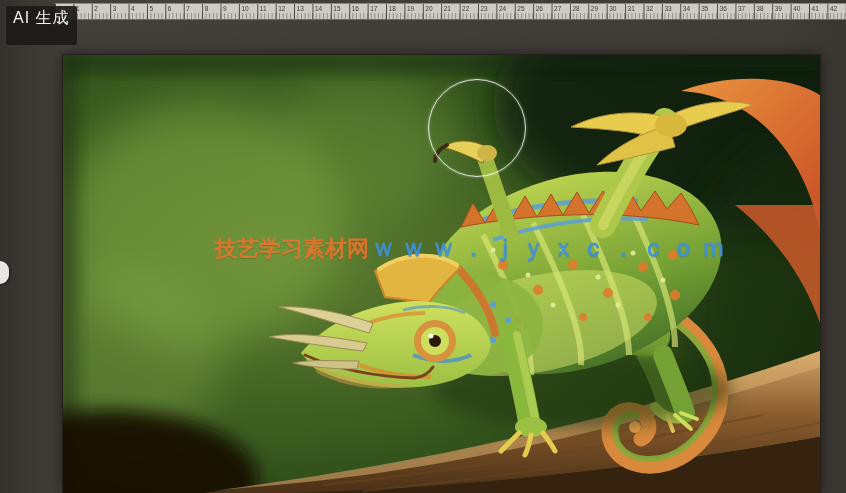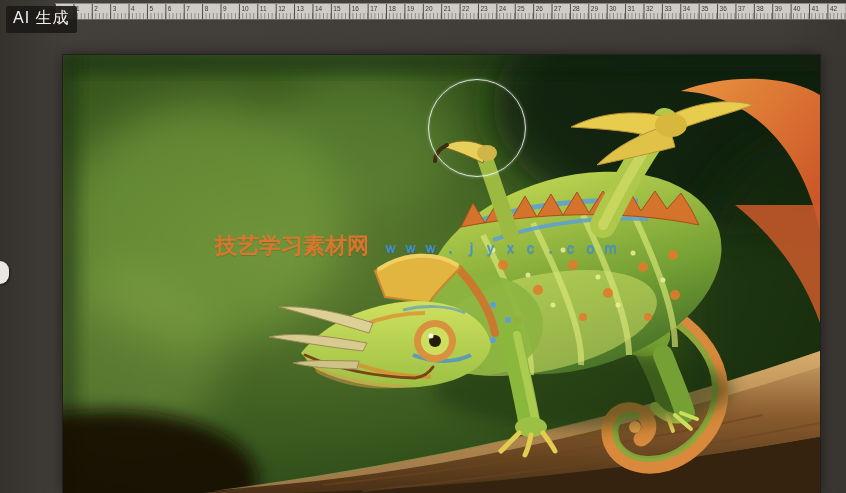--- a/index.html
+++ b/index.html
@@ -13,36 +13,36 @@
          background-image:
            repeating-linear-gradient(90deg,#4b4845 0 1px,transparent 1px 18.4px),
            repeating-linear-gradient(90deg,#8b8780 0 1px,transparent 1px 3.68px);
          background-size:18.4px 100%,3.68px 6px;
          background-position:0 0,0 bottom;background-repeat:repeat-x;overflow:hidden}
   .ruler-labels{position:absolute;left:0;top:0;height:10px;white-space:nowrap}
   .ruler-num{display:inline-block;width:18.4px;font-size:6.5px;line-height:10px;color:#3a3835;
              padding-left:2.5px;overflow:hidden;vertical-align:top}
 
   
-  .ai-badge{position:absolute;left:6px;top:6px;padding:2px 7px 4px 7px;color:#f2f2f0;
+  .ai-badge{position:absolute;left:6px;top:6px;padding:2px 7px 16px 7px;color:#f2f2f0;
             font-size:16px;letter-spacing:1px;background:rgba(28,26,24,.92);border-radius:2px;z-index:6}
 
   
   .left-handle{position:absolute;left:0;top:261px;width:9px;height:23px;background:#e9e7e4;
                border-radius:0 12px 12px 0;box-shadow:1px 1px 2px rgba(0,0,0,.5);z-index:6}
 
   
   .canvas{position:absolute;left:63px;top:55px;width:757px;height:438px;background:#2c4418;
           box-shadow:0 0 0 1px #232019, 0 0 14px rgba(0,0,0,.55);overflow:hidden}
   .canvas svg{display:block;width:757px;height:438px}
 
   
   .watermark{position:absolute;left:104px;top:176px;z-index:4;white-space:nowrap;
              font-weight:bold;font-size:22px;opacity:.92;text-shadow:0 1px 1px rgba(0,0,0,.15)}
-  .wm-latin{margin-left:14px;letter-spacing:5px;font-size:15px}
+  .wm-latin{margin-left:2px;letter-spacing:5px;font-size:25px}
 
   
   .brush-cursor{position:absolute;left:365px;top:24px;width:98px;height:98px;border-radius:50%;
                 border:1.6px solid rgba(255,255,255,.85);box-shadow:0 0 3px rgba(255,255,255,.35),
                 inset 0 0 3px rgba(255,255,255,.25);z-index:5}
 </style>
 </head>
 <body>
 
 <div class="app">

